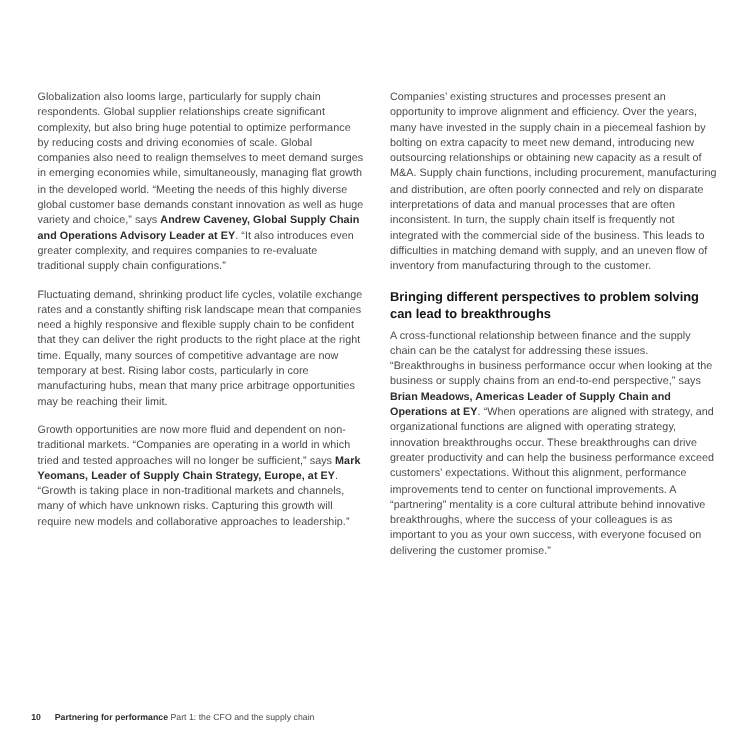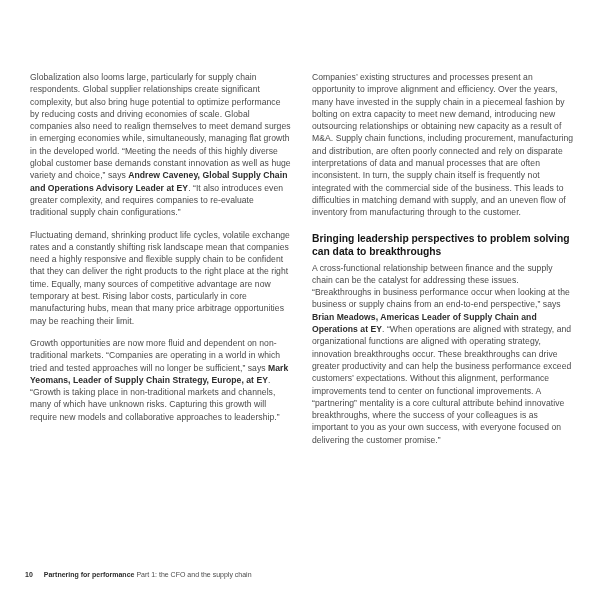--- a/index.html
+++ b/index.html
@@ -74,21 +74,21 @@
 <div class="page">
 
   <div class="content">
     <div class="col">
         <p class="para"><span>Globalization also looms large, particularly for supply chain respondents. Global supplier relationships create significant complexity, but also bring huge potential to optimize performance by reducing costs and driving economies of scale. Global companies also need to realign themselves to meet demand surges in emerging economies while, simultaneously, managing flat growth in the developed world. “Meeting the needs of this highly diverse global customer base demands constant innovation as well as huge variety and choice,” says </span><span class="bold">Andrew Caveney, Global Supply Chain and Operations Advisory Leader at EY</span><span>. “It also introduces even greater complexity, and requires companies to re-evaluate traditional supply chain configurations.”</span></p>
         <p class="para"><span>Fluctuating demand, shrinking product life cycles, volatile exchange rates and a constantly shifting risk landscape mean that companies need a highly responsive and flexible supply chain to be confident that they can deliver the right products to the right place at the right time. Equally, many sources of competitive advantage are now temporary at best. Rising labor costs, particularly in core manufacturing hubs, mean that many price arbitrage opportunities may be reaching their limit.</span></p>
         <p class="para"><span>Growth opportunities are now more fluid and dependent on non-traditional markets. “Companies are operating in a world in which tried and tested approaches will no longer be sufficient,” says </span><span class="bold">Mark Yeomans, Leader of Supply Chain Strategy, Europe, at EY</span><span>. “Growth is taking place in non-traditional markets and channels, many of which have unknown risks. Capturing this growth will require new models and collaborative approaches to leadership.”</span></p>
       </div>
     <div class="col">
         <p class="para"><span>Companies’ existing structures and processes present an opportunity to improve alignment and efficiency. Over the years, many have invested in the supply chain in a piecemeal fashion by bolting on extra capacity to meet new demand, introducing new outsourcing relationships or obtaining new capacity as a result of M&amp;A. Supply chain functions, including procurement, manufacturing and distribution, are often poorly connected and rely on disparate interpretations of data and manual processes that are often inconsistent. In turn, the supply chain itself is frequently not integrated with the commercial side of the business. This leads to difficulties in matching demand with supply, and an uneven flow of inventory from manufacturing through to the customer.</span></p>
-        <h3 class="subhead"><span>Bringing leadership perspectives to problem solving</span><br><span>can data to breakthroughs</span></h3>
+        <h3 class="subhead"><span>Bringing different perspectives to problem solving</span><br><span>can lead to breakthroughs</span></h3>
         <p class="para"><span>A cross-functional relationship between finance and the supply chain can be the catalyst for addressing these issues. “Breakthroughs in business performance occur when looking at the business or supply chains from an end-to-end perspective,” says </span><span class="bold">Brian Meadows, Americas Leader of Supply Chain and Operations at EY</span><span>. “When operations are aligned with strategy, and organizational functions are aligned with operating strategy, innovation breakthroughs occur. These breakthroughs can drive greater productivity and can help the business performance exceed customers’ expectations. Without this alignment, performance improvements tend to center on functional improvements. A “partnering” mentality is a core cultural attribute behind innovative breakthroughs, where the success of your colleagues is as important to you as your own success, with everyone focused on delivering the customer promise.”</span></p>
       </div>
   </div>
 
   <div class="footer">
     <span class="page-num">10</span>
     <span><span class="f-bold">Partnering for performance</span><span class="f-rest"> Part 1: the CFO and the supply chain</span></span>
   </div>
 
 </div>

